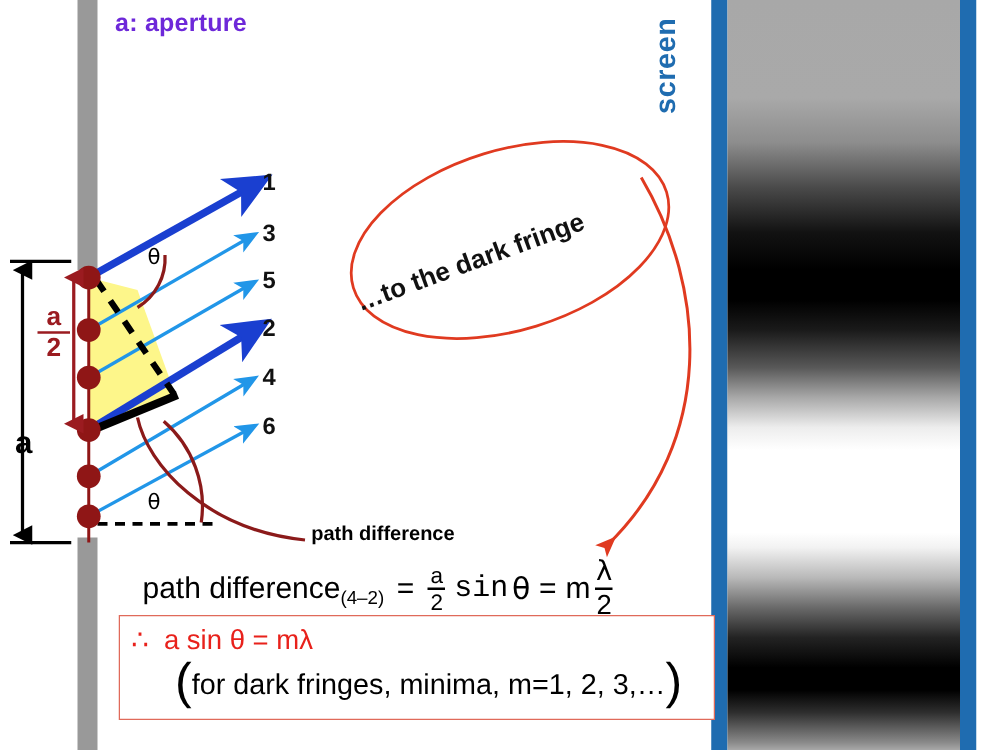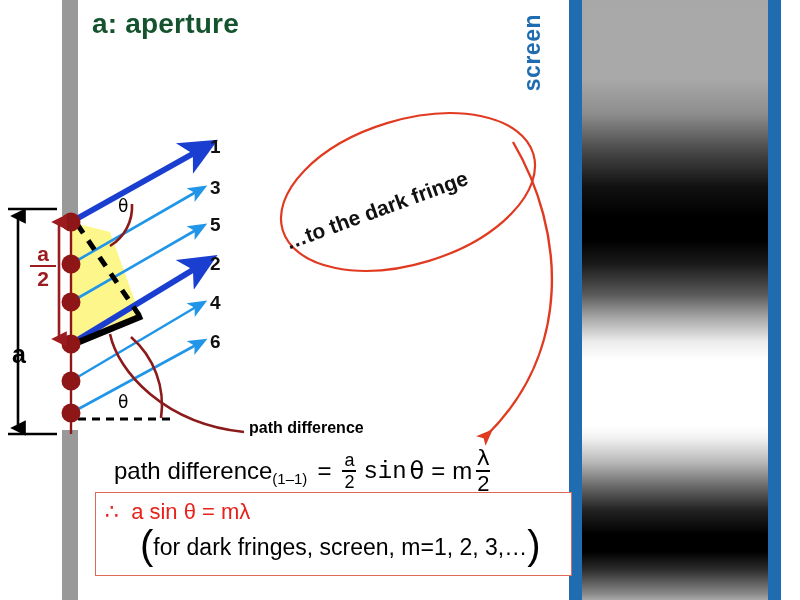--- a/index.html
+++ b/index.html
@@ -4,21 +4,21 @@
 <style>
   html,body{margin:0;padding:0;background:#ffffff;}
   body{width:800px;height:600px;overflow:hidden;
        font-family:"Liberation Sans","DejaVu Sans",sans-serif;}
   #stage{position:relative;width:800px;height:600px;background:#fff;}
   svg.layer{position:absolute;left:0;top:0;width:800px;height:600px;}
 
   .abs{position:absolute;}
 
   
-  .title{left:92px;top:8px;font-size:28px;font-weight:bold;color:#14532d;
+  .title{left:92px;top:8px;font-size:20px;font-weight:bold;color:#6d28d9;
          letter-spacing:.2px;}
 
   
   .raynum{font-size:19px;font-weight:bold;color:#111;}
 
   
   .theta{font-size:17px;color:#000;font-family:"DejaVu Sans",sans-serif;}
 
   
   .dim-a{left:12px;top:340px;font-size:25px;font-weight:bold;color:#000;}
@@ -194,21 +194,21 @@
     <span class="bar"></span>
     <span class="den">2</span>
   </div>
 
   <div class="abs fringe-cap">…to the dark fringe</div>
 
   <div class="abs pathdiff-small">path difference</div>
 
   <div class="abs eq-main">
     <span>path difference</span>
-      <span class="sub">(1–1)</span>
+      <span class="sub">(4–2)</span>
     <span style="padding:0 8px 0 10px;">=</span>
     <span class="frac">
       <span class="n">a</span>
       <span class="rule"></span>
       <span class="d">2</span>
     </span>
     <span style="padding-left:4px;font-family:Liberation Mono, monospace;">sin</span>
     <span class="gk" style="padding-left:3px;">θ</span>
     <span style="padding:0 7px;">=</span>
     <span>m</span>
@@ -219,18 +219,18 @@
     </span>
   </div>
 
   <div class="abs resultbox">
     <div class="res-line1">
       <span class="gk">∴</span>
       <span style="padding-left:6px;">a sin θ = mλ</span>
     </div>
     <div class="res-line2">
       <span class="paren">(</span>
-      <span>for dark fringes, screen, m=1, 2, 3,…</span>
+      <span>for dark fringes, minima, m=1, 2, 3,…</span>
       <span class="paren">)</span>
     </div>
   </div>
 
 </div>
 
 </body></html>

